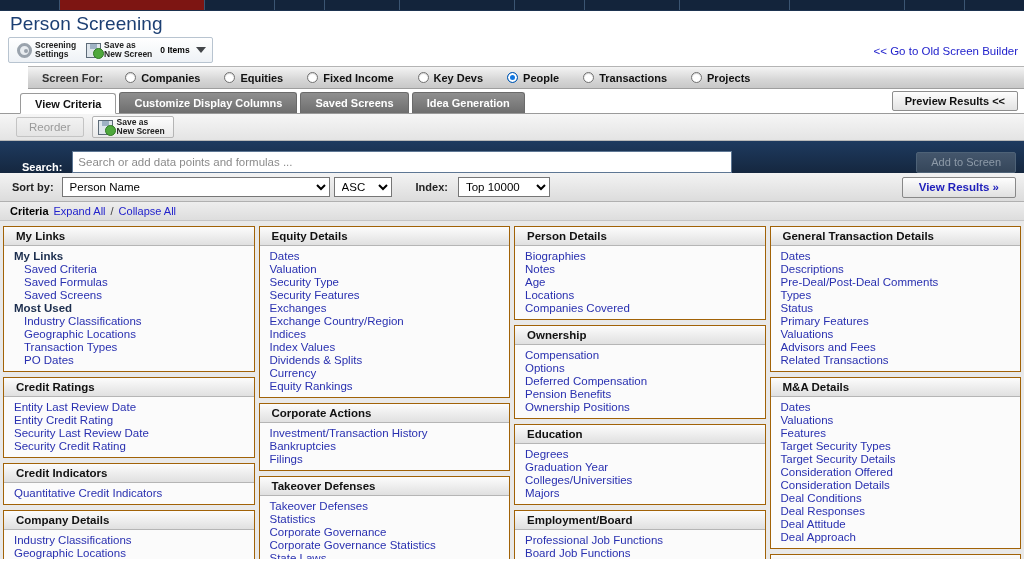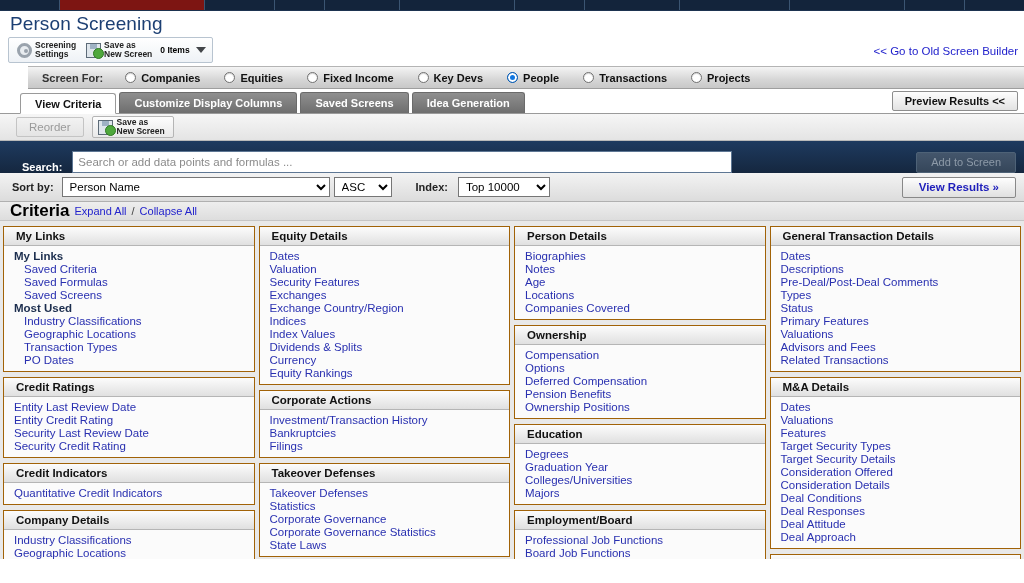--- a/index.html
+++ b/index.html
@@ -278,21 +278,21 @@
   }
 
   
   #criteria-bar {
     height: 19px;
     background: linear-gradient(#eeeeee, #dddddd);
     display: flex; align-items: center;
     padding-left: 10px; gap: 5px;
     border-bottom: 1px solid #c6c6c6;
   }
-  #criteria-bar .ttl { font-weight: bold; font-size: 17px; }
+  #criteria-bar .ttl { font-weight: bold; font-size: 11px; }
   #criteria-bar a { color: #2222cc; font-size: 11px; text-decoration:none; cursor: pointer; }
   #criteria-bar .sep { color: #444; font-size: 11px; }
 
   
   #criteria-area {
     background: #e9e9e9;
     padding: 5px 3px 0 3px;
     display: flex;
     gap: 4px;
     height: 338px;
@@ -502,20 +502,21 @@
           <a class="crit-link">Geographic Locations</a>
         </div>
       </div>
     </div>
     <div class="criteria-col">
       <div class="panel">
         <div class="panel-head">Equity Details</div>
         <div class="panel-body">
           <a class="crit-link">Dates</a>
           <a class="crit-link">Valuation</a>
+          <a class="crit-link">Security Type</a>
           <a class="crit-link">Security Features</a>
           <a class="crit-link">Exchanges</a>
           <a class="crit-link">Exchange Country/Region</a>
           <a class="crit-link">Indices</a>
           <a class="crit-link">Index Values</a>
           <a class="crit-link">Dividends &amp; Splits</a>
           <a class="crit-link">Currency</a>
           <a class="crit-link">Equity Rankings</a>
         </div>
       </div>

